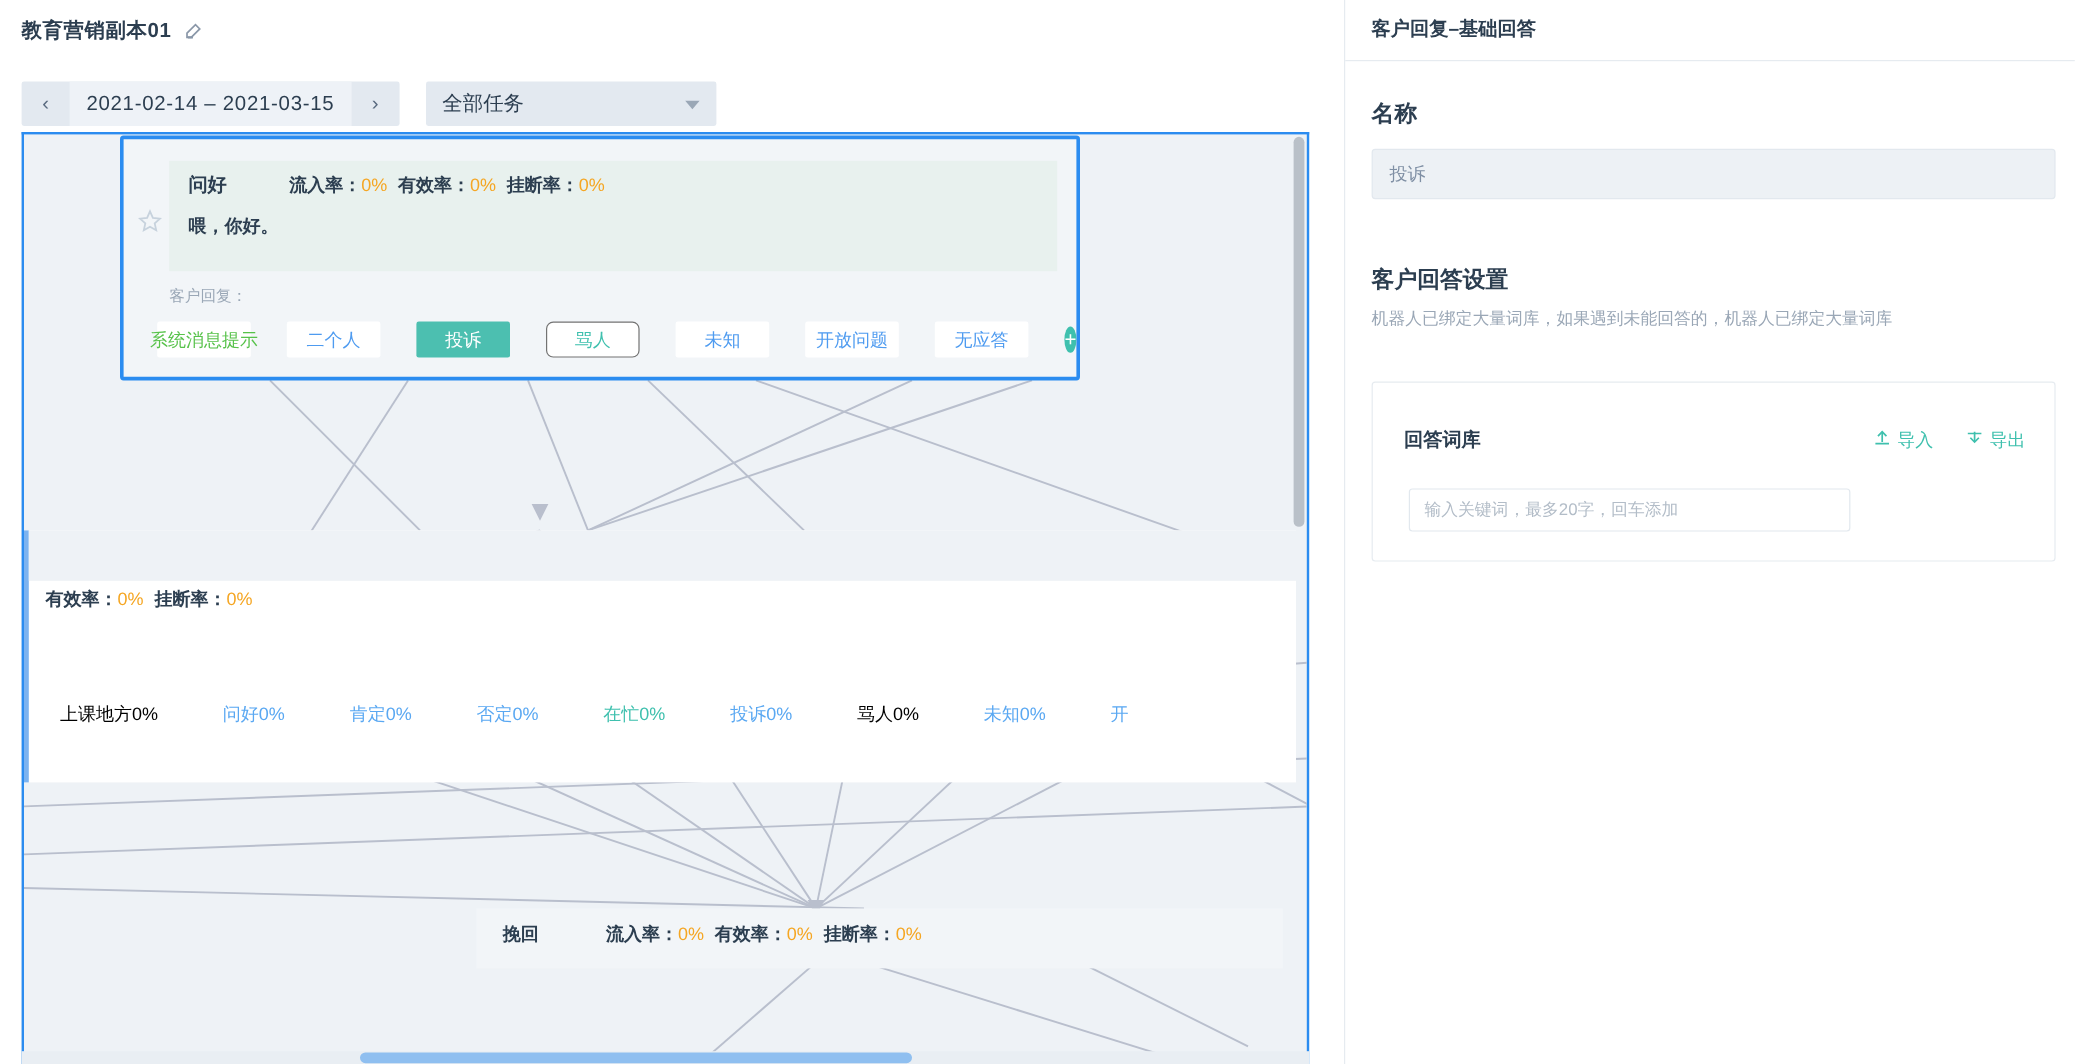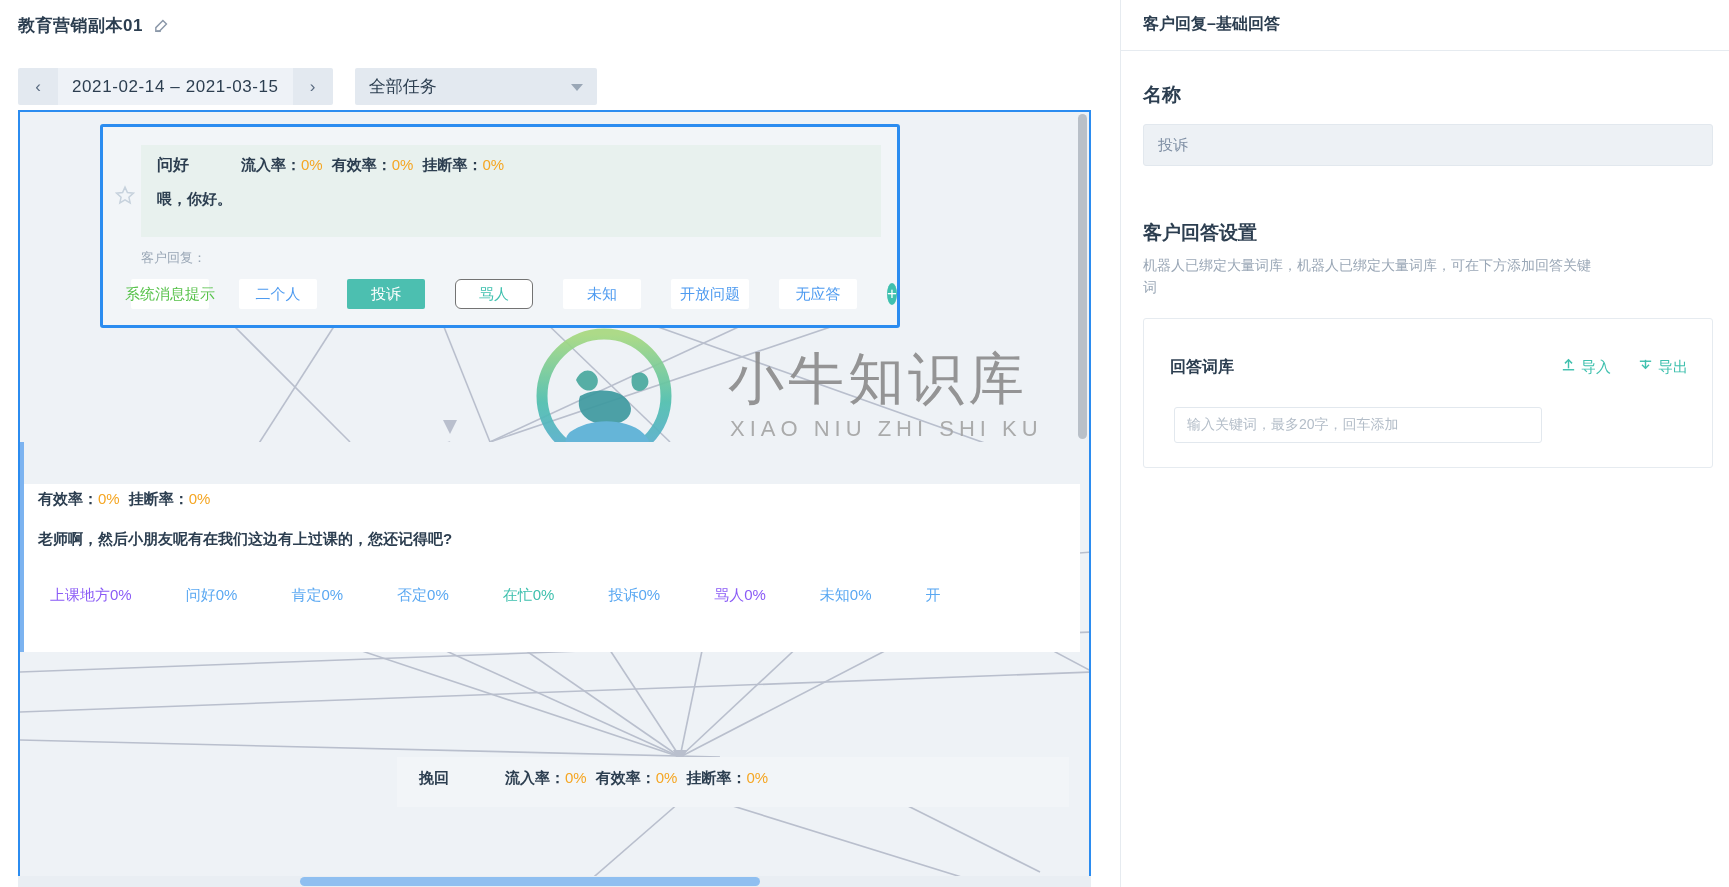--- a/index.html
+++ b/index.html
@@ -69,21 +69,21 @@
   .edges { position: absolute; left: 0; top: 0; width: 1073px; height: 777px; pointer-events: none; }
 
   
   .watermark {
     position: absolute; left: 512px; top: 212px;
     width: 520px; height: 150px; pointer-events: none; opacity: .92;
   }
 
   
   .node-greeting {
-    position: absolute; left: 80px; top: 12px; width: 800px; height: 204px;
+    position: absolute; left: 80px; top: 1px; width: 800px; height: 204px;
     background: #f2f5f8; border: 3px solid #2b8cf0; border-radius: 3px;
   }
   .node-body {
     position: absolute; left: 38px; top: 18px; width: 740px; height: 92px;
     background: #e8f1ee; padding: 10px 16px;
   }
   .star-icon {
     position: absolute; left: 12px; top: 58px; width: 20px; height: 20px; color: #c7d2dd;
   }
   .node-head-row { display: flex; align-items: baseline; gap: 52px; }
@@ -141,21 +141,21 @@
   
   .pct-row {
     position: absolute; left: 18px; top: 467px; display: flex; align-items: center;
   }
   .pct-tag {
     height: 32px; padding: 0 12px; background: #ffffff;
     display: flex; align-items: center; justify-content: center;
     font-size: 15px; color: #5aa8f2; margin-right: 30px;
     border-radius: 2px; white-space: nowrap; cursor: pointer;
   }
-  .pct-tag.green { color: #8b5cf6; }
+  .pct-tag.green { color: #000000; }
   .pct-tag.teal { color: #3fc0ae; }
 
   
   .node-three {
     position: absolute; left: 377px; top: 645px; width: 672px; height: 50px;
     background: #f2f5f8;
   }
   .node-three .row3 {
     position: absolute; left: 22px; top: 12px;
     display: flex; align-items: flex-start; gap: 56px;
@@ -284,38 +284,20 @@
             <path d="M660,690 L560,777"></path>
             <path d="M700,690 L980,777"></path>
             <path d="M960,500 L1073,560"></path>
           </g>
           <g fill="#b9bfcd">
             <polygon points="430,322 423,308 437,308"></polygon>
             <polygon points="660,652 653,638 667,638"></polygon>
           </g>
         </svg>
 
-        <div class="watermark">
-          <svg viewBox="0 0 520 150" width="520" height="150">
-            <defs>
-              <linearGradient id="wmg" x1="0" y1="0" x2="0" y2="1">
-                <stop offset="0%" stop-color="#a8d97f"></stop>
-                <stop offset="55%" stop-color="#4fbfae"></stop>
-                <stop offset="100%" stop-color="#5aa9d6"></stop>
-              </linearGradient>
-            </defs>
-            <circle cx="72" cy="72" r="62" fill="none" stroke="url(#wmg)" stroke-width="11"></circle>
-            <path d="M44 56c4-9 12-12 18-7 5 4 5 11 1 15-5 5-14 3-19-8z" fill="#4aa99f"></path>
-            <path d="M100 52c6-6 14-4 16 3 2 6-3 12-9 12-5 0-9-5-7-15z" fill="#4aa99f"></path>
-            <path d="M48 72c10-6 28-8 40-2 9 5 13 13 10 20-4 9-18 13-31 10-13-3-24-13-19-28z" fill="#3f9aa0"></path>
-            <path d="M38 108c14-10 36-14 56-8 14 4 24 13 24 22H34c-1-6 0-10 4-14z" fill="#5ab0d6"></path>
-            <text x="196" y="74" font-family="'Liberation Sans', sans-serif" font-size="56" fill="#8d8d8d" letter-spacing="4">小牛知识库</text>
-            <text x="198" y="112" font-family="'Liberation Sans', sans-serif" font-size="22" fill="#a5a5a5" letter-spacing="5">XIAO NIU ZHI SHI KU</text>
-          </svg>
-        </div>
 
         <div class="node-greeting">
           <span class="star-icon">
             <svg viewBox="0 0 24 24" width="20" height="20" fill="none" stroke="#c7d2dd" stroke-width="1.8">
               <polygon points="12,2.5 14.9,9.1 22,9.8 16.7,14.6 18.2,21.5 12,17.9 5.8,21.5 7.3,14.6 2,9.8 9.1,9.1"></polygon>
             </svg>
           </span>
 
           <div class="node-body">
             <div class="node-head-row">
@@ -335,21 +317,20 @@
             <div class="tag">未知</div>
             <div class="tag">开放问题</div>
             <div class="tag">无应答</div>
             <div class="add-btn">+</div>
           </div>
         </div>
 
         <div class="node-two">
           <div class="hdr"></div>
           <div class="metrics2"><span>有效率：</span><span class="num">0%</span><span class="mgap"></span><span>挂断率：</span><span class="num">0%</span></div>
-          <div class="script2">老师啊，然后小朋友呢有在我们这边有上过课的，您还记得吧?</div>
         </div>
 
         <div class="pct-row">
           <div class="pct-tag green">上课地方0%</div>
           <div class="pct-tag">问好0%</div>
           <div class="pct-tag">肯定0%</div>
           <div class="pct-tag">否定0%</div>
           <div class="pct-tag teal">在忙0%</div>
           <div class="pct-tag">投诉0%</div>
           <div class="pct-tag green">骂人0%</div>
@@ -373,21 +354,21 @@
   </div>
 
   <div id="right-pane">
     <div class="rp-title">客户回复–基础回答</div>
     <div class="rp-divider"></div>
 
     <div class="rp-section-label" id="lbl-name">名称</div>
     <div class="rp-input">投诉</div>
 
     <div class="rp-section-label" id="lbl-answer-settings">客户回答设置</div>
-    <div class="rp-desc">机器人已绑定大量词库，机器人已绑定大量词库，可在下方添加回答关键词</div>
+    <div class="rp-desc">机器人已绑定大量词库，如果遇到未能回答的，机器人已绑定大量词库</div>
 
     <div class="lib-card">
       <div class="lib-title">回答词库</div>
       <div class="lib-actions">
         <div class="lib-action">
           <span>
             <svg viewBox="0 0 24 24" width="17" height="17" fill="none" stroke="#3fc0ae" stroke-width="2">
               <path d="M12 16V4"></path>
                 <path d="M7 9l5-5 5 5"></path>
                 <path d="M4 18h16"></path>

